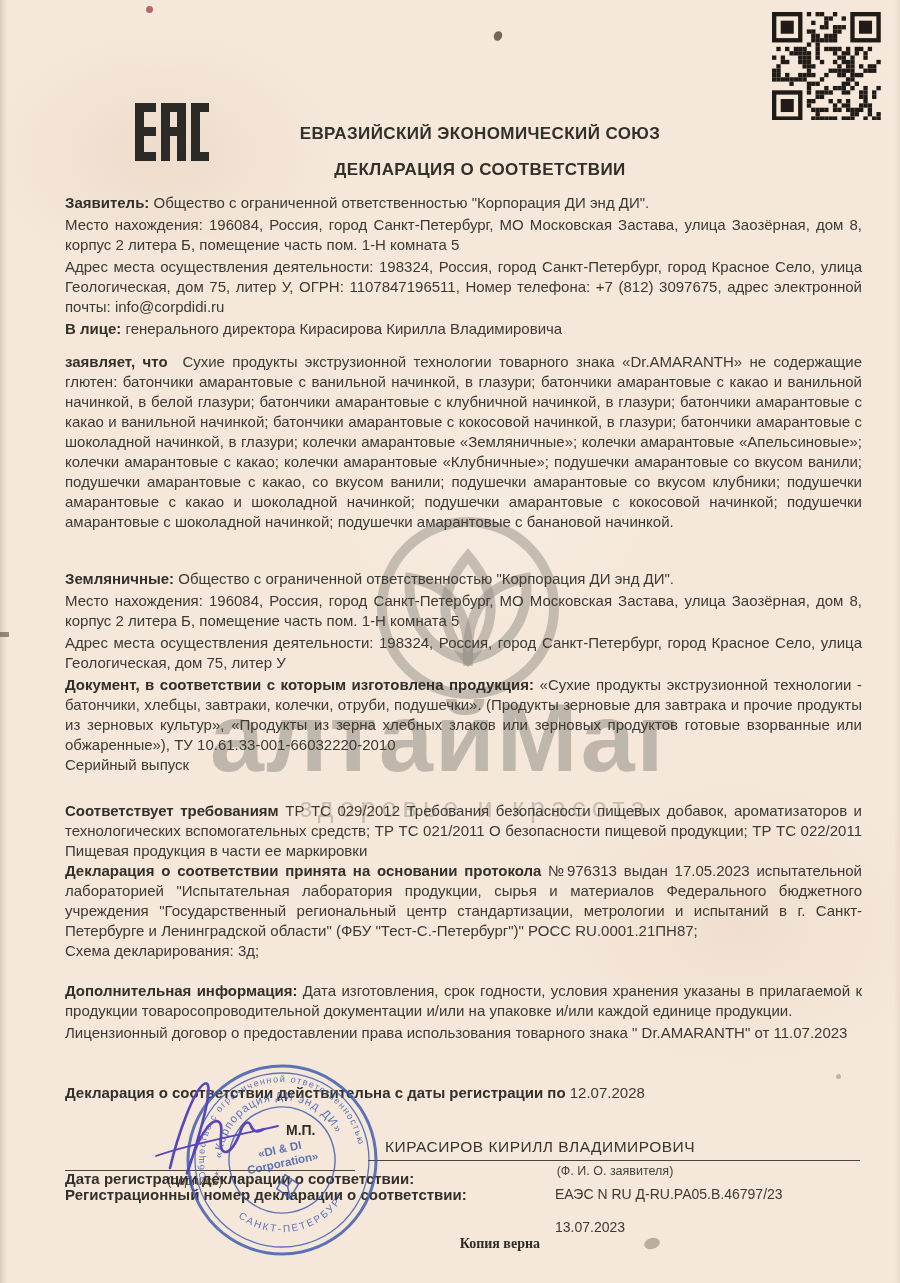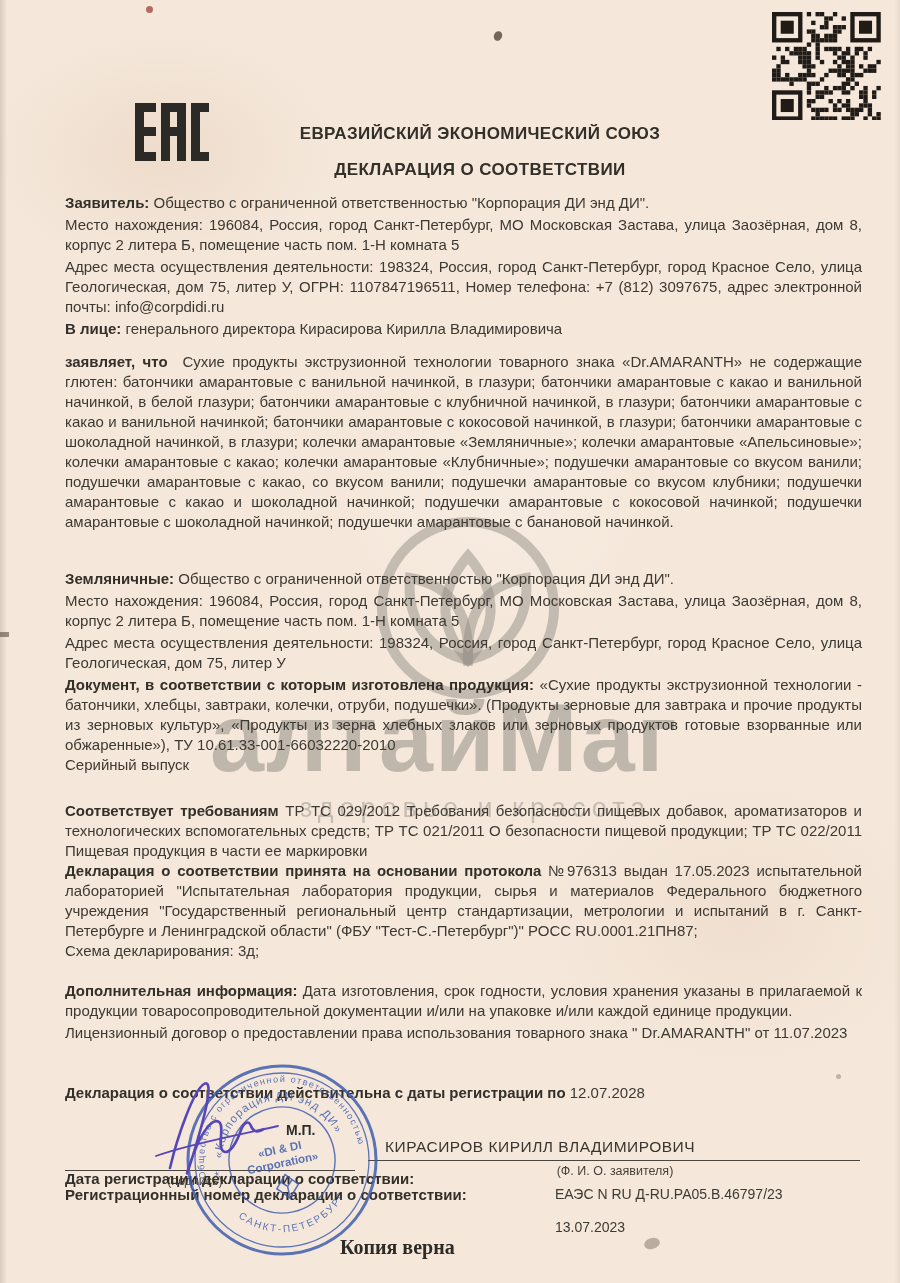--- a/index.html
+++ b/index.html
@@ -23,22 +23,22 @@
   .hdr-title{position:absolute; left:120px; right:60px; text-align:center; font-weight:bold; font-size:17px; letter-spacing:.4px; color:#332f29;}
   .caption{position:absolute; font-size:12.5px; color:#46413a; text-align:center;}
   .sigline{position:absolute; height:0; border-top:1.6px solid #4a453e;}
   .regrow-label{position:absolute; left:65px; font-weight:bold; font-size:15px; color:#332f29;}
   .regrow-value{position:absolute; left:555px; font-size:14px;}
   .wm{position:absolute; pointer-events:none; user-select:none;}
   .wm-brand{left:210px; top:682px; font-size:97px; font-weight:bold; letter-spacing:2px; color:rgba(148,142,133,.55);}
   .wm-tagline{left:300px; top:793px; font-size:27px; letter-spacing:6px; color:rgba(152,146,137,.5);}
   .speck{position:absolute; border-radius:50%;}
   svg{display:block;}
-  .footer-copy{position:absolute; left:340px; width:200px; top:1236px; text-align:left;
-    font-family:"Liberation Serif", serif; font-weight:bold; font-size:20px; color:#2e2a26;}
+  .footer-copy{position:absolute; left:340px; width:200px; top:1236px; text-align:right;
+    font-family:"Liberation Serif", serif; font-weight:bold; font-size:14px; color:#2e2a26;}
 </style>
 </head>
 <body>
 
 <div class="page">
 
   <svg class="wm" style="left:372px; top:512px;" width="192" height="192" viewBox="0 0 192 192">
     <g stroke="rgba(148,142,133,.5)" fill="none" stroke-width="10">
       <circle cx="96" cy="96" r="86"></circle>
       <path d="M96 148 C 70 120 62 84 96 44 C 130 84 122 120 96 148 Z"></path>

